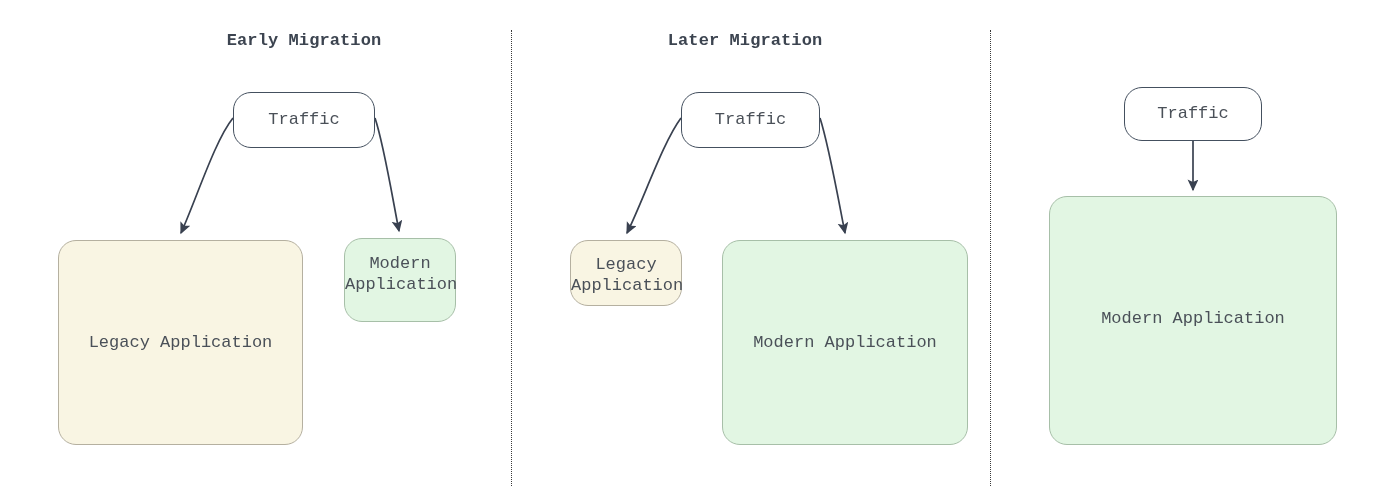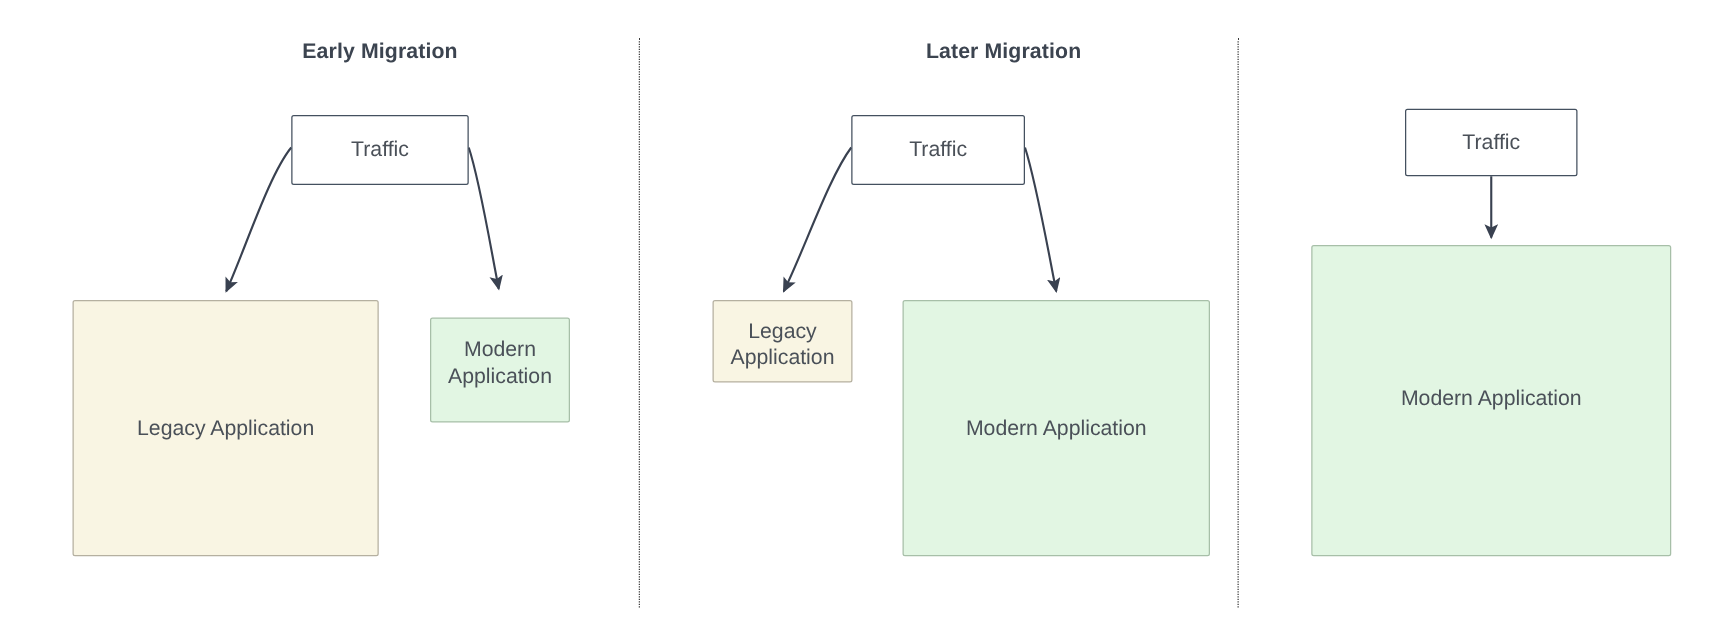--- a/index.html
+++ b/index.html
@@ -9,20 +9,21 @@
   }
   body {
     font-family: "Liberation Sans", sans-serif;
   }
   #canvas {
     position: relative;
     width: 1380px;
     height: 496px;
     background: #ffffff;
     overflow: hidden;
+    font-family: Liberation Mono, monospace;
   }
   .divider {
     position: absolute;
     top: 30px;
     height: 456px;
     width: 0;
     border-left: 1.3px dotted #3a3a3a;
   }
   .panel-title {
     position: absolute;
@@ -30,21 +31,21 @@
     font-size: 17px;
     font-weight: bold;
     color: #3c4450;
     line-height: 25px;
     letter-spacing: 0.1px;
     white-space: pre-line;
   }
   .node {
     position: absolute;
     box-sizing: border-box;
-    border-radius: 2px;
+    border-radius: 18px;
     text-align: center;
     font-size: 17px;
     line-height: 21px;
     color: #4a5058;
     display: block;
   }
   .node .node-label {
     display: block;
     width: 100%;
   }
@@ -98,26 +99,26 @@
   <div class="panel-title" style="left:184px; top:28px; width:240px;">Early Migration</div>
 
   <div class="node node-traffic" style="left:233px; top:92px; width:142px; height:56px;">
     <span class="node-label" style="display:block; padding-top:16px;">Traffic</span>
   </div>
 
   <div class="node node-legacy" style="left:58px; top:240px; width:245px; height:205px;">
     <span class="node-label" style="display:block; padding-top:91px;">Legacy Application</span>
   </div>
 
-  <div class="node node-modern" style="left:344px; top:238px; width:112px; height:84px;margin-top:16px;">
+  <div class="node node-modern" style="left:344px; top:238px; width:112px; height:84px;">
     <span class="node-label" style="display:block; padding-top:14px; white-space:pre-line;">Modern
 Application</span>
   </div>
 
-  <div class="panel-title" style="left:625px; top:28px; width:240px;text-align:right;">Later Migration</div>
+  <div class="panel-title" style="left:625px; top:28px; width:240px;">Later Migration</div>
 
   <div class="node node-traffic" style="left:681px; top:92px; width:139px; height:56px;">
     <span class="node-label" style="display:block; padding-top:16px;">Traffic</span>
   </div>
 
   <div class="node node-legacy" style="left:570px; top:240px; width:112px; height:66px;">
     <span class="node-label" style="display:block; padding-top:13px; white-space:pre-line;">Legacy
 Application</span>
   </div>
 

